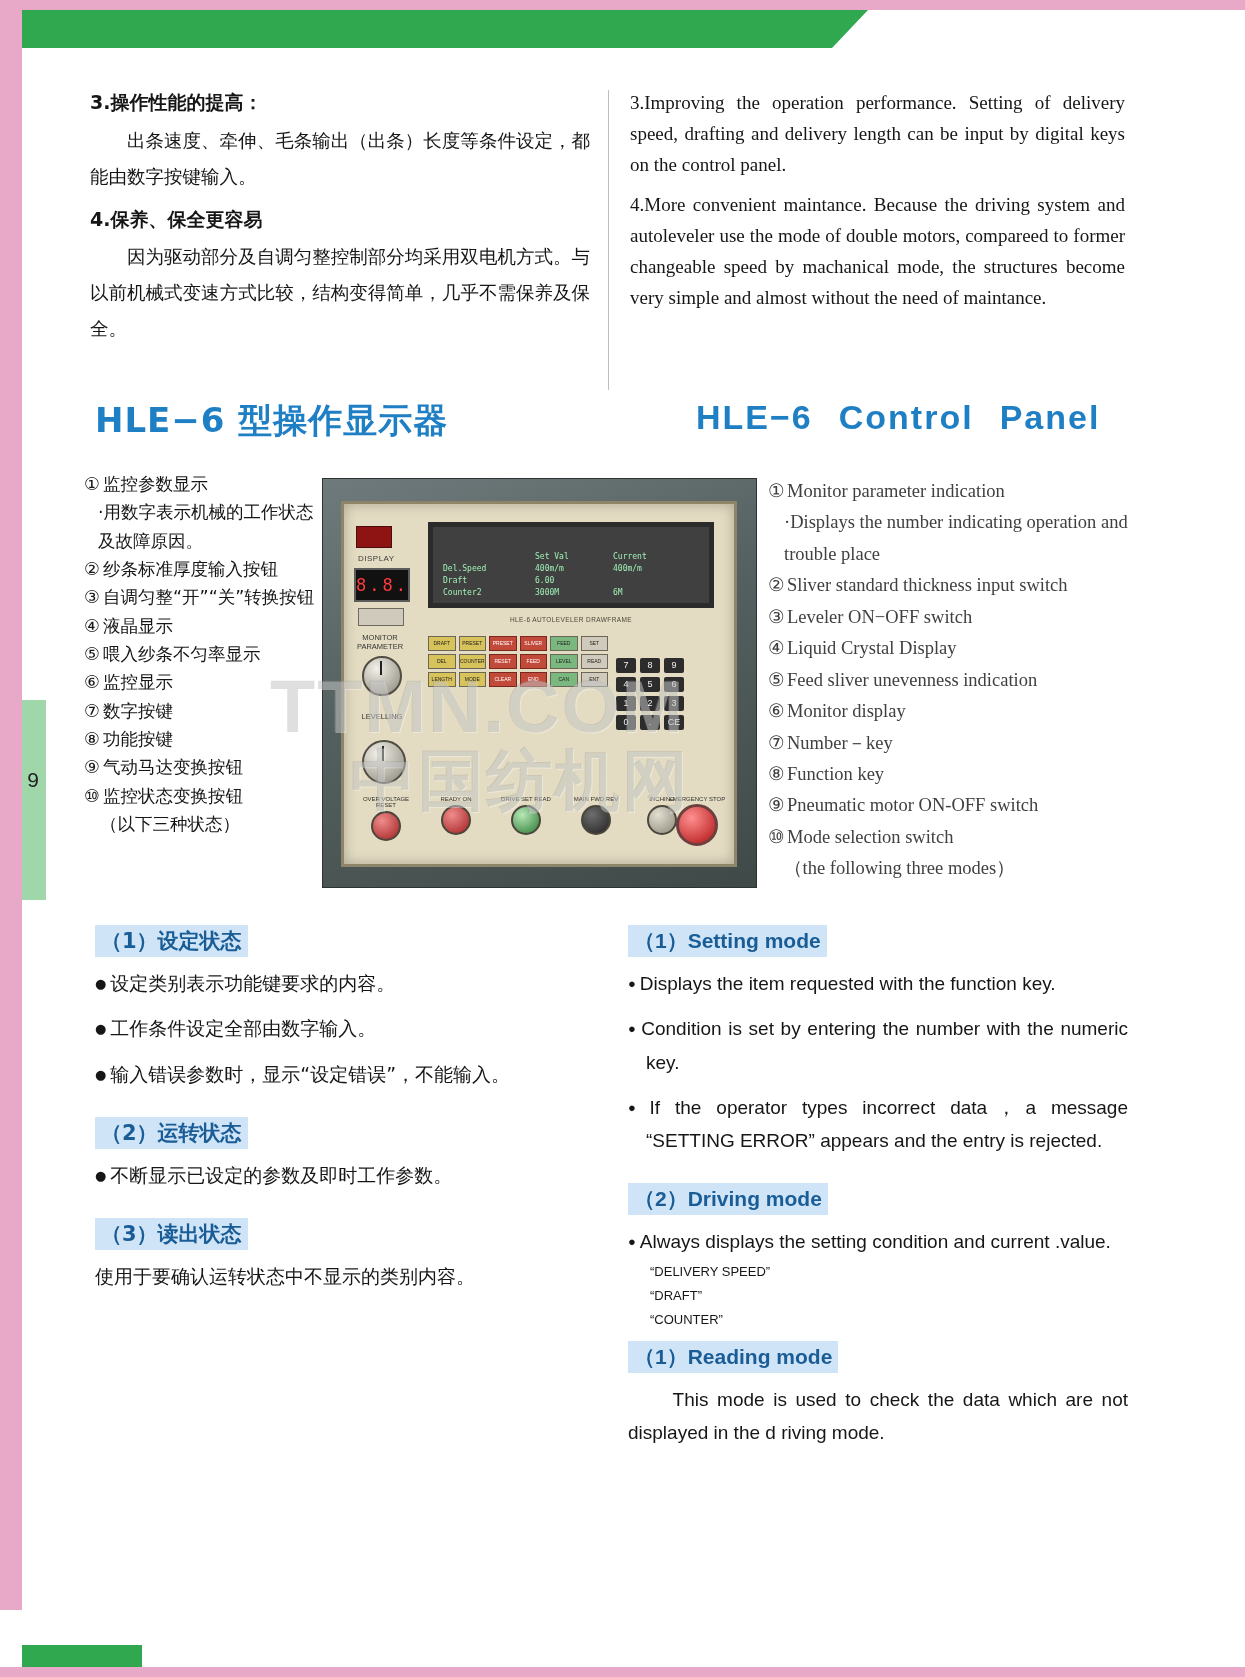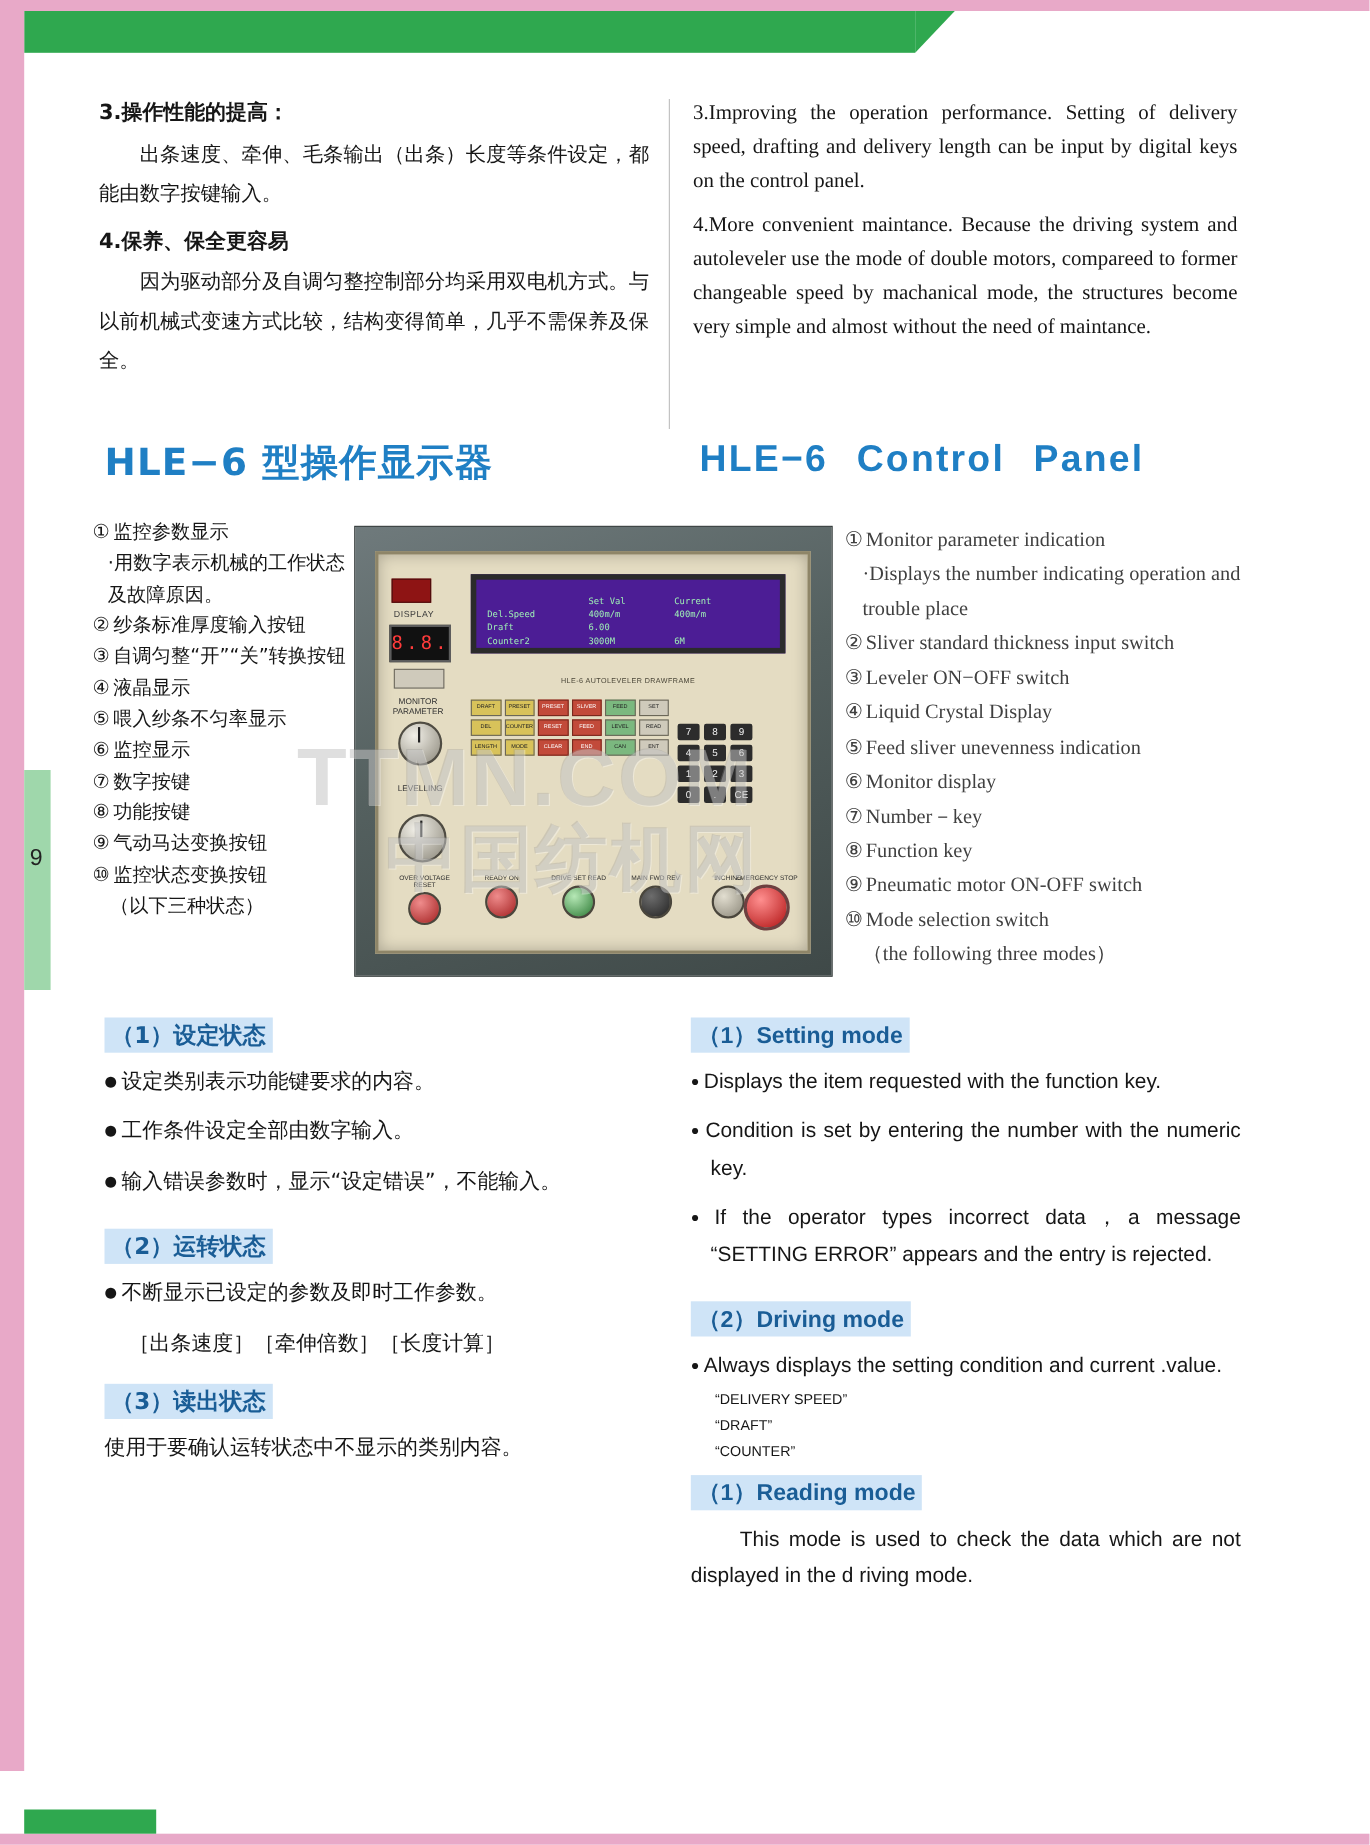--- a/index.html
+++ b/index.html
@@ -125,21 +125,21 @@
     position: absolute;
     left: 95px; top: 398px;
     font-family: "DejaVu Sans", sans-serif;
     font-size: 34px;
     font-weight: bold;
     color: #1f7fc4;
     letter-spacing: 1px;
   }
   .title-en {
     position: absolute;
-    left: 636px; top: 398px;
+    left: 696px; top: 398px;
     font-family: "Liberation Sans", sans-serif;
     font-size: 34px;
     font-weight: bold;
     color: #1f7fc4;
     letter-spacing: 2px;
   }
   .title-en .sp { display: inline-block; width: 26px; }
 
   
   .legend-cn {
@@ -267,28 +267,28 @@
     left: 6px; top: 208px;
     font-size: 7.5px;
     font-family: "Liberation Sans", sans-serif;
     color: #333;
     text-align: center;
     width: 64px;
   }
   .lcd {
     position: absolute;
     left: 84px; top: 18px;
-    width: 286px; height: 72px;
-    background: #4c1d95;
+    width: 286px; height: 86px;
+    background: #404040;
     border: 5px solid #2b2b2b;
     box-sizing: border-box;
     color: #9ff0b6;
     font-family: "DejaVu Sans Mono", monospace;
     font-size: 8px;
-    padding: 14px 10px;
+    padding: 24px 10px;
     line-height: 1.5;
   }
   .lcd-row { display: flex; }
   .lcd-c1 { width: 92px; }
   .lcd-c2 { width: 78px; }
   .lcd-c3 { width: 70px; }
   .lcd-bottom {
     position: absolute;
     left: 84px; top: 112px;
     width: 286px; height: 16px;
@@ -650,21 +650,20 @@
   </div>
 
   <div class="modes-cn">
     <div class="mode-title">（1）设定状态</div>
     <p class="bullet-line">设定类别表示功能键要求的内容。</p>
     <p class="bullet-line">工作条件设定全部由数字输入。</p>
     <p class="bullet-line">输入错误参数时，显示“设定错误”，不能输入。</p>
 
     <div class="mode-title">（2）运转状态</div>
     <p class="bullet-line">不断显示已设定的参数及即时工作参数。</p>
-    <p class="bracket-line">［出条速度］［牵伸倍数］［长度计算］</p>
 
     <div class="mode-title">（3）读出状态</div>
     <p class="plain-line">使用于要确认运转状态中不显示的类别内容。</p>
   </div>
 
   <div class="modes-en">
     <div class="mode-title">（1）Setting  mode</div>
     <p class="bullet-line">Displays  the  item  requested  with  the  function  key.</p>
     <p class="bullet-line">Condition is set by  entering  the  number  with  the  numeric  key.</p>
     <p class="bullet-line">If  the  operator  types  incorrect  data，a  message  “SETTING  ERROR”  appears  and  the  entry  is  rejected.</p>

